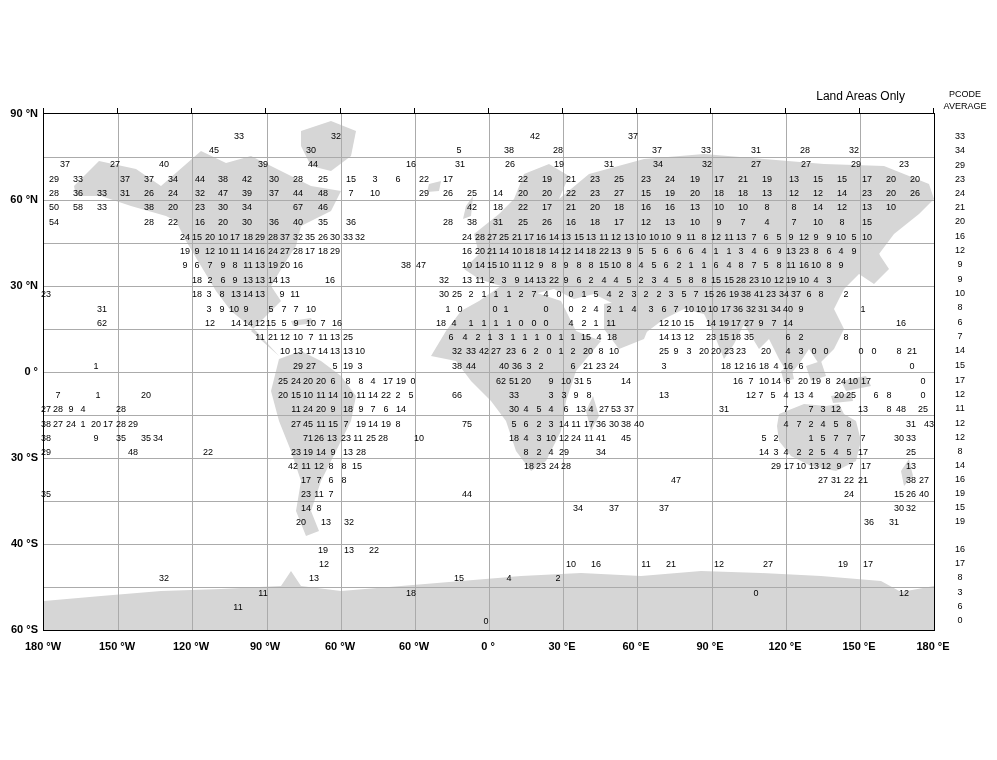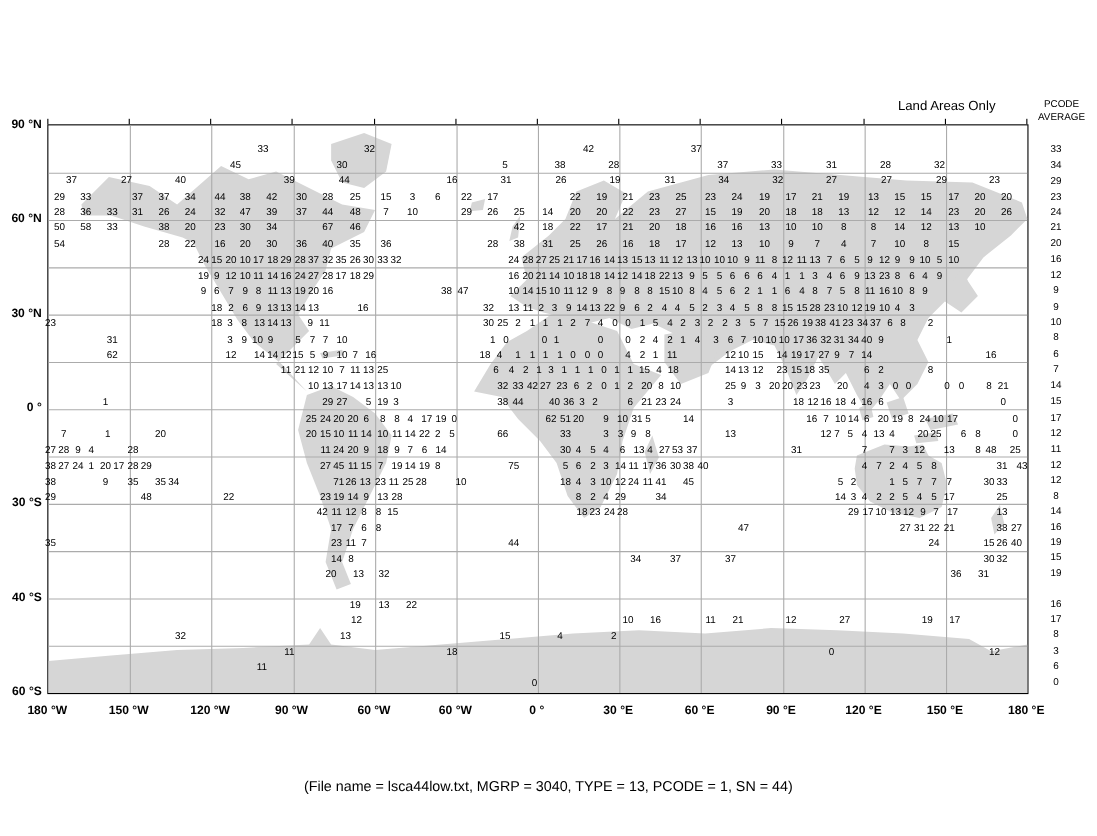--- a/index.html
+++ b/index.html
@@ -954,14 +954,13 @@
       <div class="tick" style="left: 414px;"></div>
       <div class="tick" style="left: 488px;"></div>
       <div class="tick" style="left: 562px;"></div>
       <div class="tick" style="left: 636px;"></div>
       <div class="tick" style="left: 710px;"></div>
       <div class="tick" style="left: 785px;"></div>
       <div class="tick" style="left: 859px;"></div>
       <div class="tick" style="left: 933px;"></div>
     </div>
 
-  <div class="file-info">(File name = lsca44low.txt, MGRP = 3040, TYPE = 13, PCODE = 1, SN = 44)</div>
 </div>
 
 </body></html>

